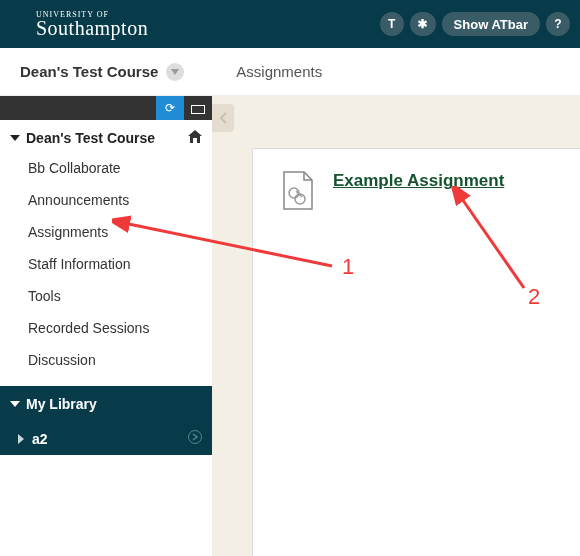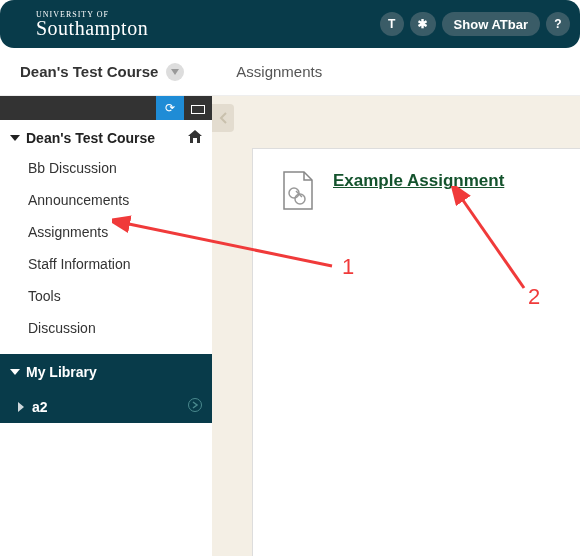--- a/index.html
+++ b/index.html
@@ -1,19 +1,19 @@
 <!DOCTYPE html>
 <html><head>
 <meta charset="utf-8">
 <style>
   * { box-sizing: border-box; margin: 0; padding: 0; }
   body { font-family: "Segoe UI", Arial, sans-serif; width: 580px; height: 556px; overflow: hidden; background: #fff; }
 
   
-  .banner { background: #083b4a; height: 48px; display: flex; align-items: center; justify-content: space-between; padding: 0 10px; border-radius: 14px; }
+  .banner { background: #083b4a; height: 48px; display: flex; align-items: center; justify-content: space-between; padding: 0 10px; }
   .logo { color: #fff; font-family: Georgia, serif; line-height: 0.9; padding-left: 26px; }
   .logo-top { font-size: 8px; letter-spacing: 1px; }
   .logo-bottom { font-size: 20px; font-weight: normal; letter-spacing: 0.5px;}
   .banner-right { display: flex; gap: 6px; align-items: center; }
   .pill { background: #3a5c67; color: #fff; border-radius: 12px; height: 24px; min-width: 24px; padding: 0 8px; display: flex; align-items: center; justify-content: center; font-size: 12px; font-weight: bold; cursor: pointer; }
   .pill.show { padding: 0 12px; font-size: 13px; }
 
   
   .crumbs { height: 48px; display: flex; align-items: center; padding: 0 20px; gap: 12px; border-bottom: 1px solid #eee; }
   .crumb-course { font-weight: bold; color: #333; font-size: 15px; cursor: pointer; display:flex; align-items:center; gap:8px;}
@@ -103,25 +103,26 @@
       <span class="tri"></span>
       <span>Dean's Test Course</span>
       <span class="home-icon">
         <svg width="14" height="13" viewBox="0 0 14 13">
             <path d="M7 0 L14 6 L12 6 L12 13 L9 13 L9 8 L5 8 L5 13 L2 13 L2 6 L0 6 Z" fill="#333"></path>
           </svg>
       </span>
     </div>
 
     <ul class="sb-items">
-      <li>Bb Discussion</li>
+      <li>Bb Collaborate</li>
       <li>Announcements</li>
       <li>Assignments</li>
       <li>Staff Information</li>
       <li>Tools</li>
+      <li>Recorded Sessions</li>
       <li>Discussion</li>
     </ul>
 
     <div class="sb-section-head dark">
       <span class="tri"></span>
       <span>My Library</span>
     </div>
     <div class="sb-group-body">
       <div class="sb-group-item">
         <span class="tri-right" style="margin-right:8px;opacity:.8"></span>

